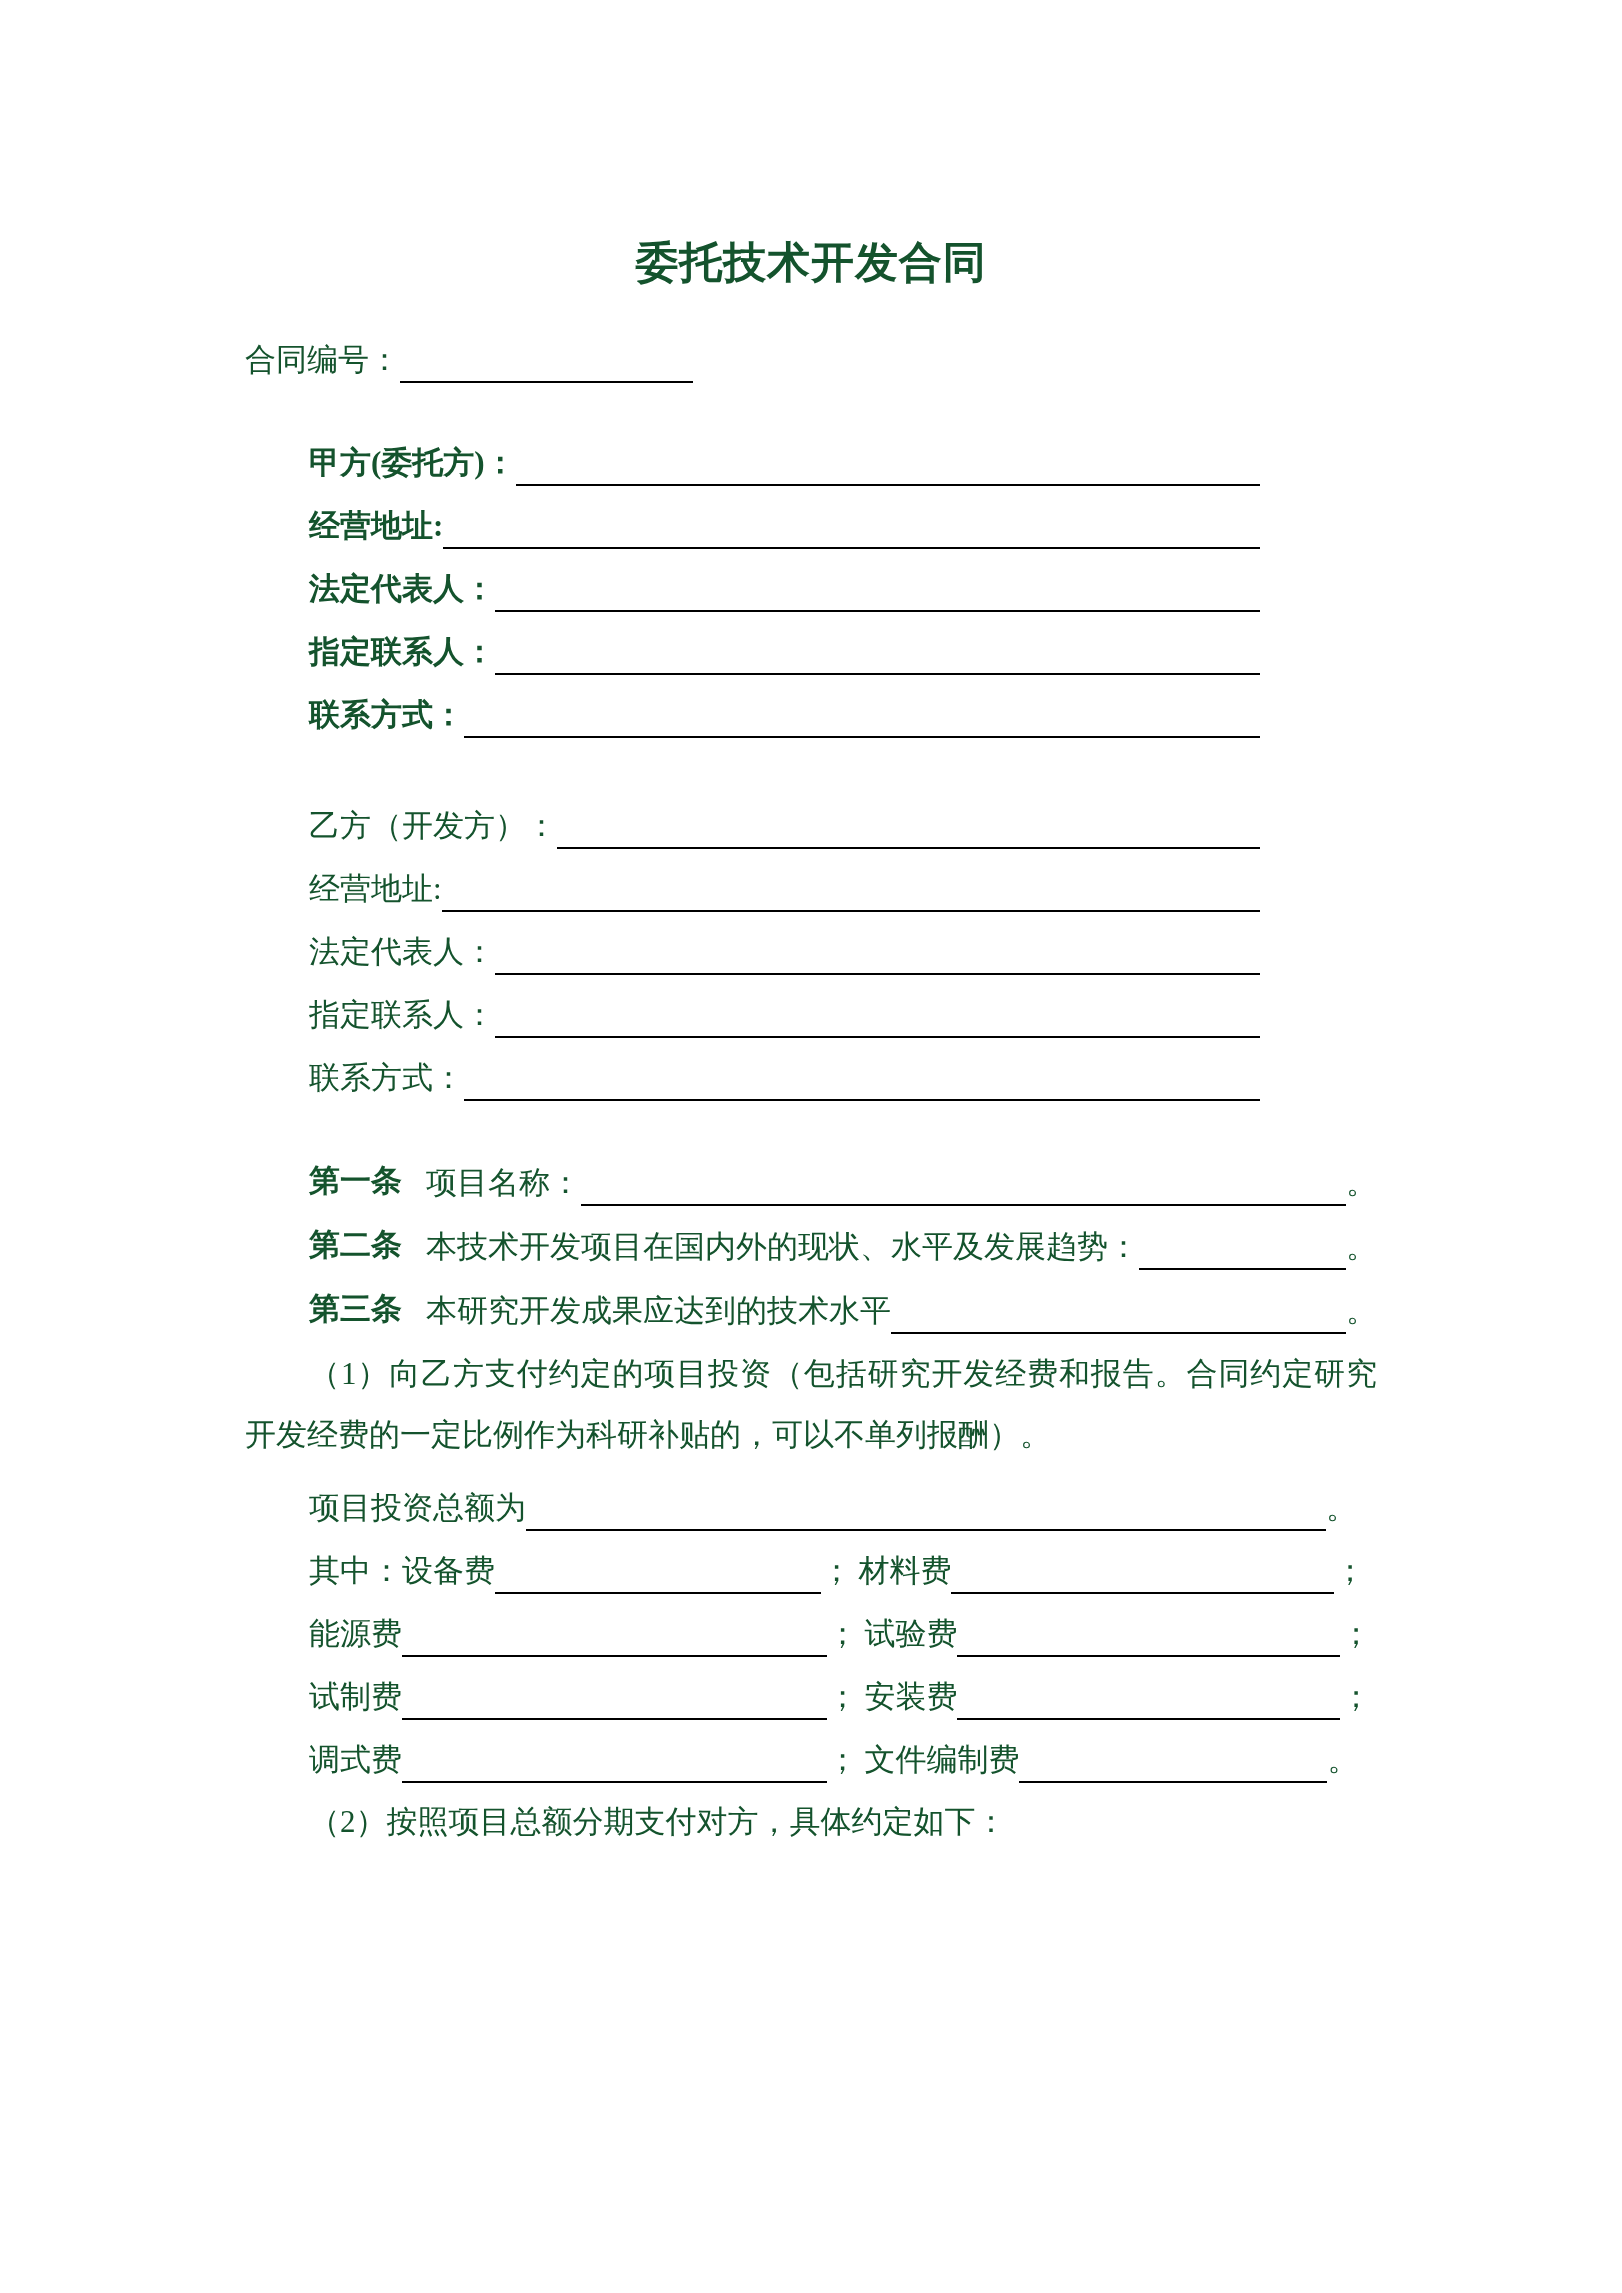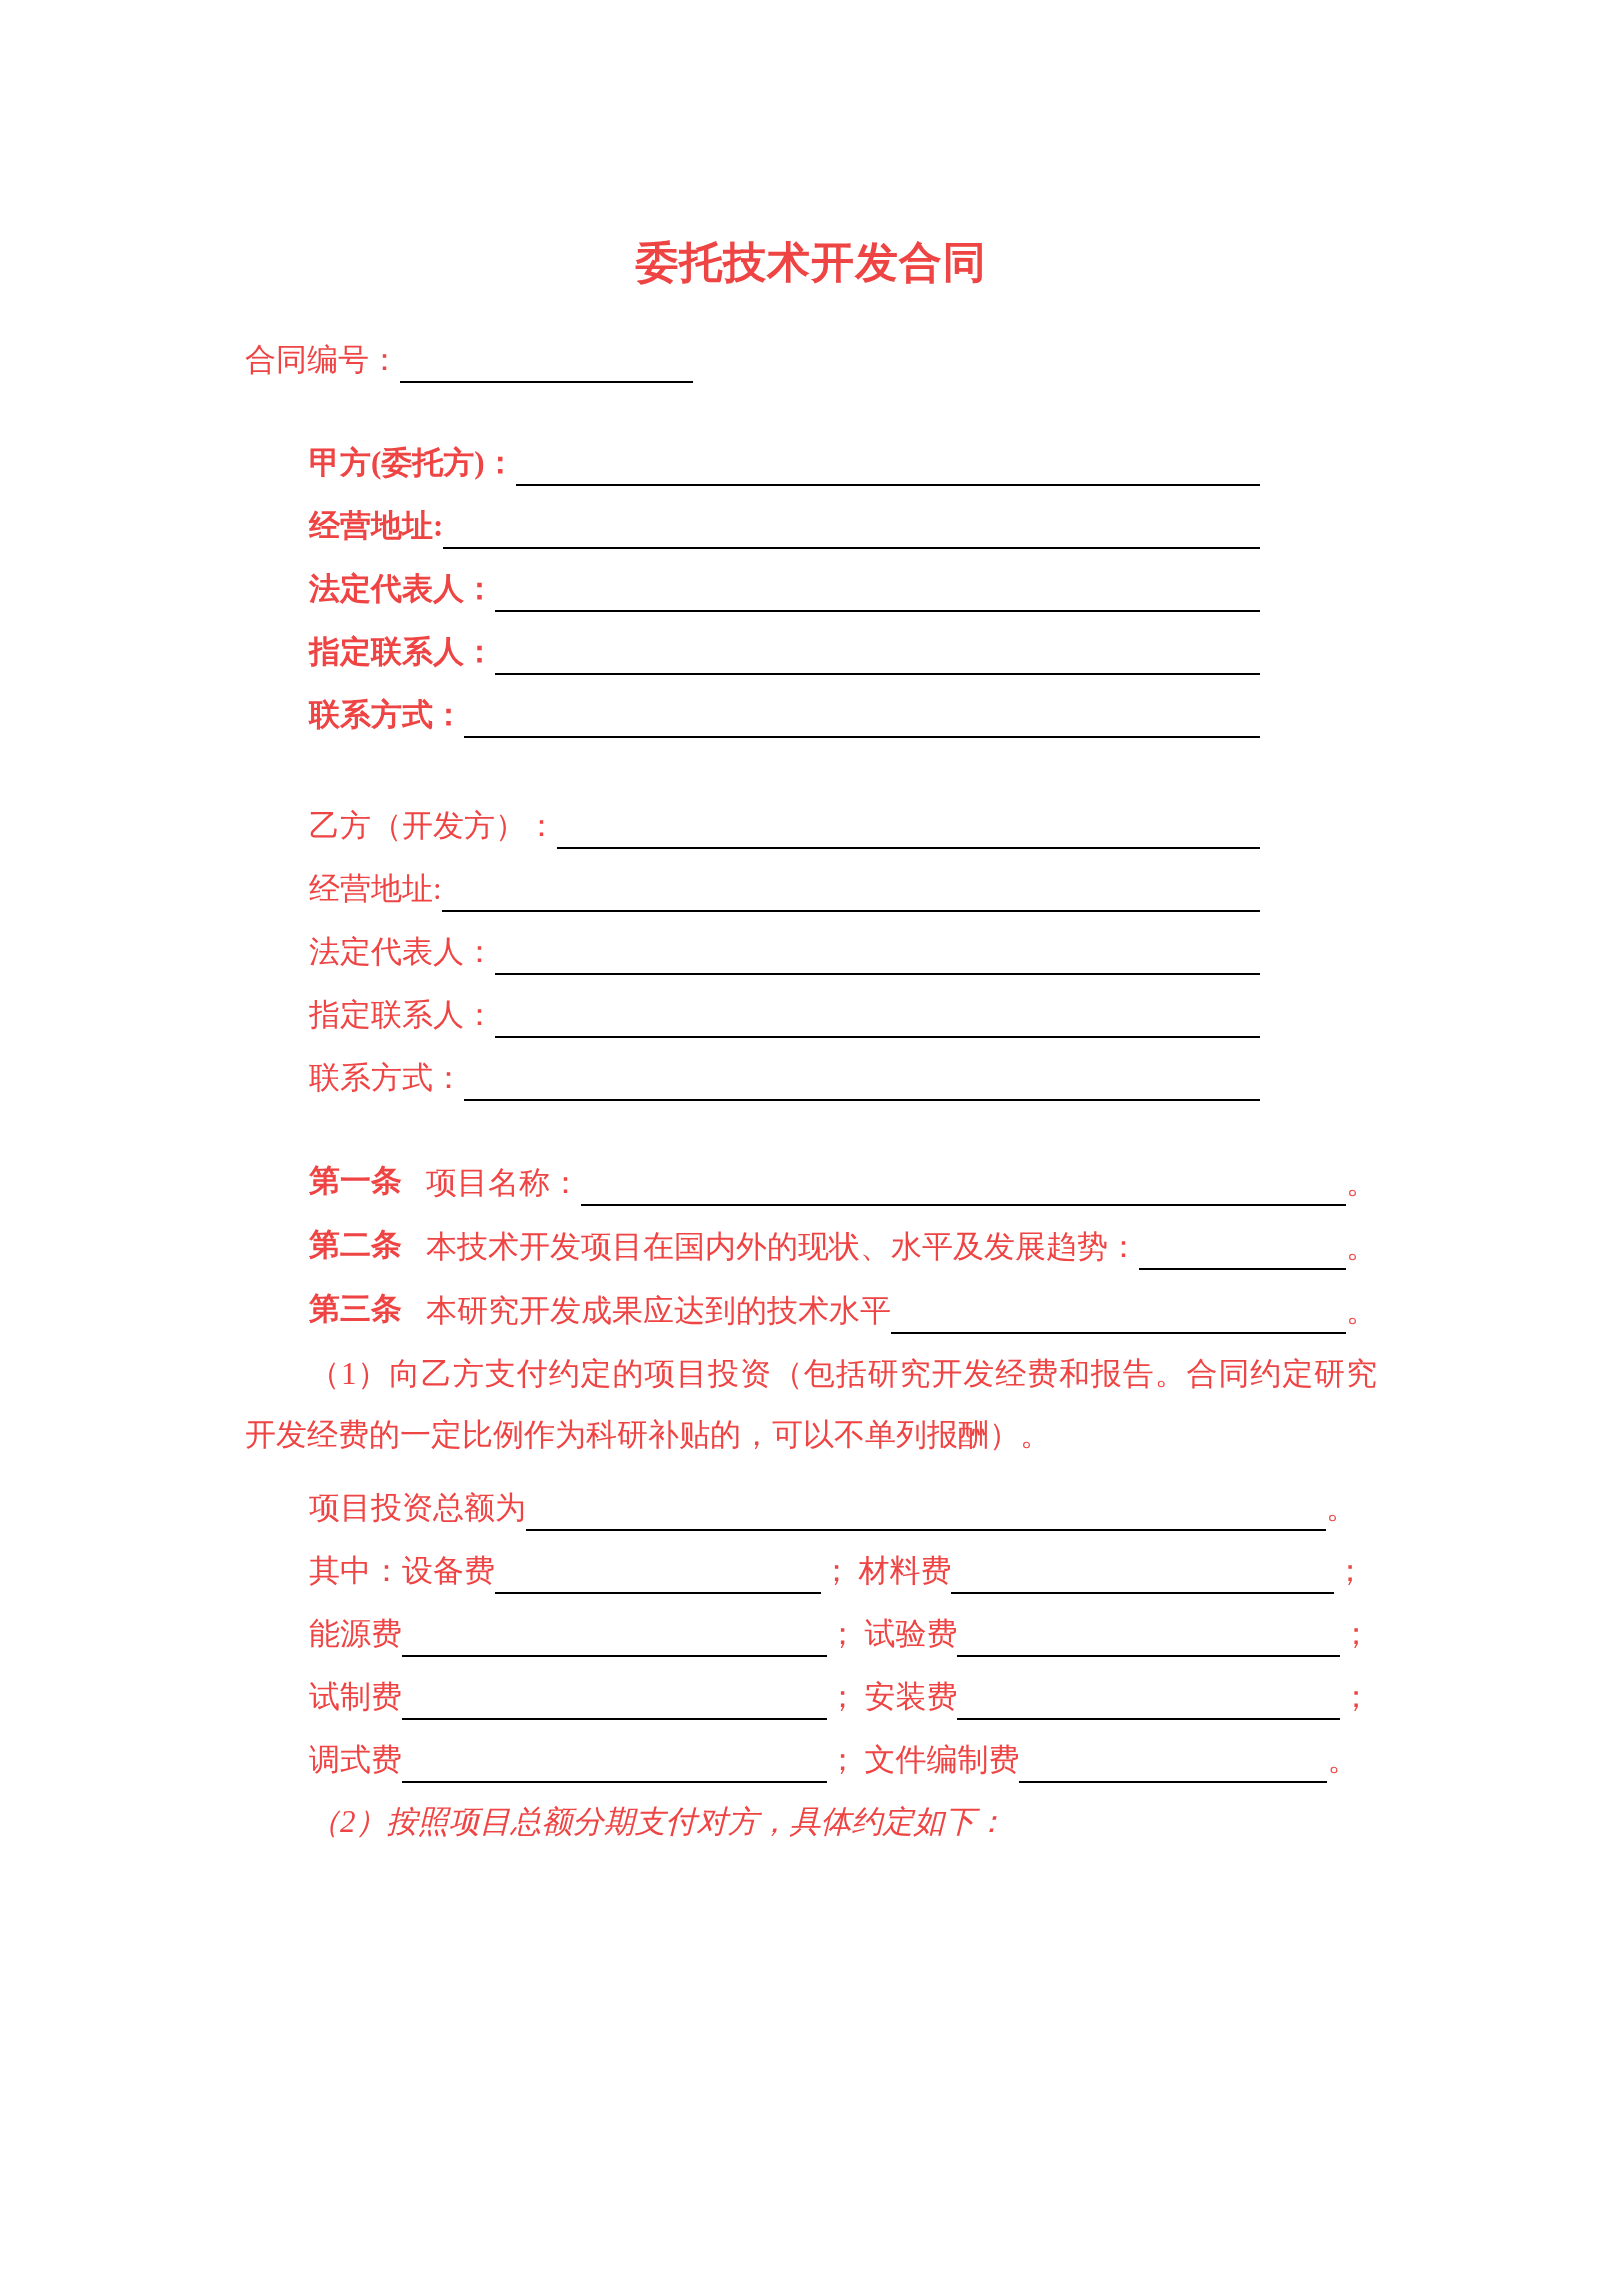--- a/index.html
+++ b/index.html
@@ -1,19 +1,19 @@
 <!DOCTYPE html>
 <html style="font-size:14.5px"><head>
 <meta charset="utf-8">
 <style>
   html,body{margin:0;padding:0;background:#ffffff;}
   .page{
     position:relative;
     width:1623px;height:2294px;
-    background:#ffffff;color:#ef4444;
+    background:#ffffff;color:#14532d;
     font-family:"Liberation Serif","DejaVu Serif",serif;
     font-size:31px;
     overflow:hidden;
   }
   .content{padding:0 245px;width:1132px;}
   .title{
     margin-top:235px;
     text-align:center;
     font-family:"Liberation Sans","DejaVu Sans",sans-serif;
     font-weight:bold;
@@ -76,21 +76,21 @@
   .atail{flex:0 0 auto;}
   
   .invest{margin-top:11px;}
   .frow{
     margin-left:64px;
     line-height:63px;
     height:63px;
     white-space:nowrap;
   }
   .c2lab{margin-left:6.4px;}
-  .c2p{margin-top:0;font-style:italic;}
+  .c2p{margin-top:0;}
   .clause1{margin-top:0;}
 </style>
 </head>
 <body>
 
 <div class="page">
   <div class="content">
 
     <div class="title">委托技术开发合同</div>
 

